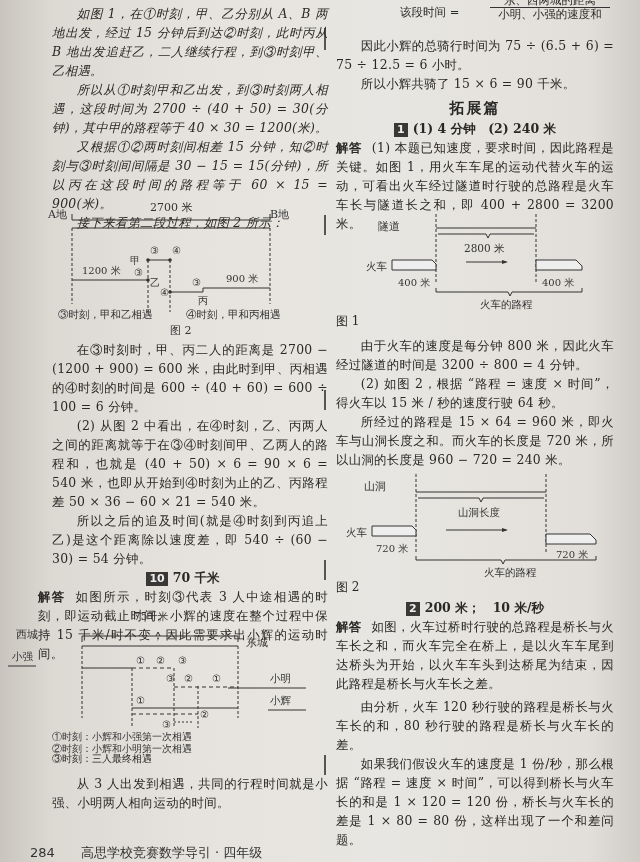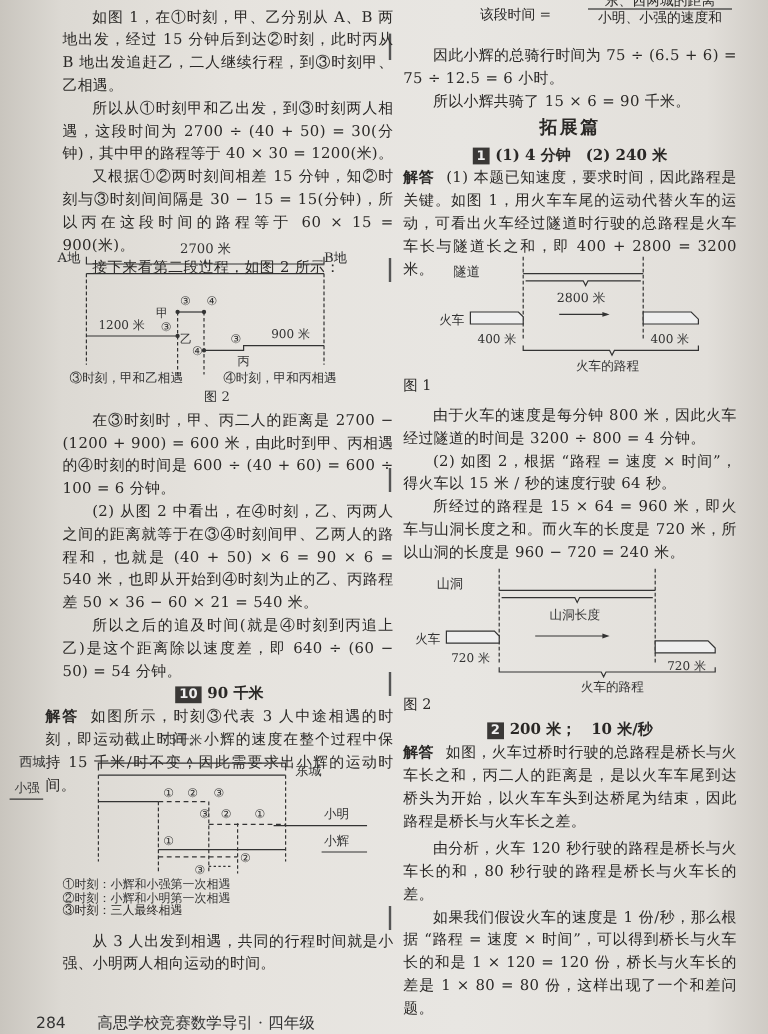--- a/index.html
+++ b/index.html
@@ -32,21 +32,21 @@
 
 <div class="page">
 
   <div class="divider" style="top:28px;height:22px;"></div>
   <div class="divider" style="top:215px;height:20px;"></div>
   <div class="divider" style="top:390px;height:20px;"></div>
   <div class="divider" style="top:560px;height:20px;"></div>
   <div class="divider" style="top:755px;height:20px;"></div>
 
   <div class="col left">
-    <div style="position:absolute;top:4px;width:276px;">
+    <div style="position:absolute;top:4px;width:276px;font-style:italic;">
       <p class="t ind">如图 1，在①时刻，甲、乙分别从 A、B 两地出发，经过 15 分钟后到达②时刻，此时丙从 B 地出发追赶乙，二人继续行程，到③时刻甲、乙相遇。</p>
       <p class="t ind">所以从①时刻甲和乙出发，到③时刻两人相遇，这段时间为 2700 ÷ (40 + 50) = 30(分钟)，其中甲的路程等于 40 × 30 = 1200(米)。</p>
       <p class="t ind">又根据①②两时刻间相差 15 分钟，知②时刻与③时刻间间隔是 30 − 15 = 15(分钟)，所以丙在这段时间的路程等于 60 × 15 = 900(米)。</p>
       <p class="t ind">接下来看第二段过程，如图 2 所示：</p>
     </div>
 
     <svg style="position:absolute;left:-12px;top:200px;" width="290" height="135" viewBox="0 0 290 135">
       <text x="8" y="18" font-size="11">A地</text>
       <text x="230" y="18" font-size="11">B地</text>
       <text x="110" y="11" font-size="11">2700 米</text>
@@ -74,23 +74,23 @@
       <text x="158" y="104" font-size="10">丙</text>
       <text x="186" y="82" font-size="10">900 米</text>
       <text x="18" y="118" font-size="10.5">③时刻，甲和乙相遇</text>
       <text x="146" y="118" font-size="10.5">④时刻，甲和丙相遇</text>
       <text x="130" y="134" font-size="11">图 2</text>
     </svg>
 
     <div style="position:absolute;top:340px;width:276px;">
       <p class="t ind">在③时刻时，甲、丙二人的距离是 2700 − (1200 + 900) = 600 米，由此时到甲、丙相遇的④时刻的时间是 600 ÷ (40 + 60) = 600 ÷ 100 = 6 分钟。</p>
       <p class="t ind">(2) 从图 2 中看出，在④时刻，乙、丙两人之间的距离就等于在③④时刻间甲、乙两人的路程和，也就是 (40 + 50) × 6 = 90 × 6 = 540 米，也即从开始到④时刻为止的乙、丙路程差 50 × 36 − 60 × 21 = 540 米。</p>
-      <p class="t ind">所以之后的追及时间(就是④时刻到丙追上乙)是这个距离除以速度差，即 640 ÷ (60 − 50) = 54 分钟。</p>
+      <p class="t ind">所以之后的追及时间(就是④时刻到丙追上乙)是这个距离除以速度差，即 540 ÷ (60 − 30) = 54 分钟。</p>
       <p class="ans-head" style="margin-left:-14px;">
-        <span class="num-box">10</span><span>90 千米</span>
+        <span class="num-box">10</span><span>70 千米</span>
       </p>
       <p class="t" style="margin-left:-14px;">
         <span class="jd">解答</span><span>如图所示，时刻③代表 3 人中途相遇的时刻，即运动截止时间。小辉的速度在整个过程中保持 15 千米/时不变，因此需要求出小辉的运动时间。</span>
       </p>
     </div>
 
     <svg style="position:absolute;left:-46px;top:608px;" width="300" height="150" viewBox="0 0 300 150">
       <text x="128" y="12" font-size="10.5">75千米</text>
       <text x="10" y="30" font-size="11">西城</text>
       <text x="240" y="38" font-size="11">东城</text>
@@ -137,21 +137,21 @@
     <div class="frac">
       <span class="num">东、西两城的距离</span>
       <span>小明、小强的速度和</span>
     </div>
   </div>
 
   <div class="col right">
     <div style="position:absolute;top:36px;width:278px;">
       <p class="t ind">因此小辉的总骑行时间为 75 ÷ (6.5 + 6) = 75 ÷ 12.5 = 6 小时。</p>
       <p class="t ind">所以小辉共骑了 15 × 6 = 90 千米。</p>
-      <p class="section-title" style="margin-top:4px;font-family:Liberation Mono, monospace;">拓展篇</p>
+      <p class="section-title" style="margin-top:4px;">拓展篇</p>
       <p class="ans-head">
         <span class="num-box">1</span><span>(1) 4 分钟　(2) 240 米</span>
       </p>
       <p class="t">
         <span class="jd">解答</span><span>(1) 本题已知速度，要求时间，因此路程是关键。如图 1，用火车车尾的运动代替火车的运动，可看出火车经过隧道时行驶的总路程是火车车长与隧道长之和，即 400 + 2800 = 3200 米。</span>
       </p>
     </div>
 
     <svg style="position:absolute;left:0;top:210px;" width="278" height="110" viewBox="0 0 278 110">
       <text x="42" y="20" font-size="11">隧道</text>
@@ -195,21 +195,21 @@
       <path d="M80 84 L80 88 L165 88 L167 92 L169 88 L260 88 L260 84" stroke="#333" fill="none"></path>
       <text x="148" y="104" font-size="10.5">火车的路程</text>
     </svg>
     <p class="fig-cap" style="position:absolute;top:578px;width:278px;">图 2</p>
 
     <div style="position:absolute;top:598px;width:278px;">
       <p class="ans-head">
         <span class="num-box">2</span><span>200 米；　10 米/秒</span>
       </p>
       <p class="t">
-        <span class="jd">解答</span><span>如图，火车过桥时行驶的总路程是桥长与火车长之和，丙二人的距离是，是以火车车尾到达桥头为开始，以火车车头到达桥尾为结束，因此路程是桥长与火车长之差。</span>
+        <span class="jd">解答</span><span>如图，火车过桥时行驶的总路程是桥长与火车长之和，而火车完全在桥上，是以火车车尾到达桥头为开始，以火车车头到达桥尾为结束，因此路程是桥长与火车长之差。</span>
       </p>
       <p class="t ind" style="margin-top:4px;">由分析，火车 120 秒行驶的路程是桥长与火车长的和，80 秒行驶的路程是桥长与火车长的差。</p>
       <p class="t ind">如果我们假设火车的速度是 1 份/秒，那么根据 “路程 = 速度 × 时间”，可以得到桥长与火车长的和是 1 × 120 = 120 份，桥长与火车长的差是 1 × 80 = 80 份，这样出现了一个和差问题。</p>
     </div>
   </div>
 
   <div class="footer">
     <span class="pg">284</span>
     <span>高思学校竞赛数学导引 · 四年级</span>
   </div>

